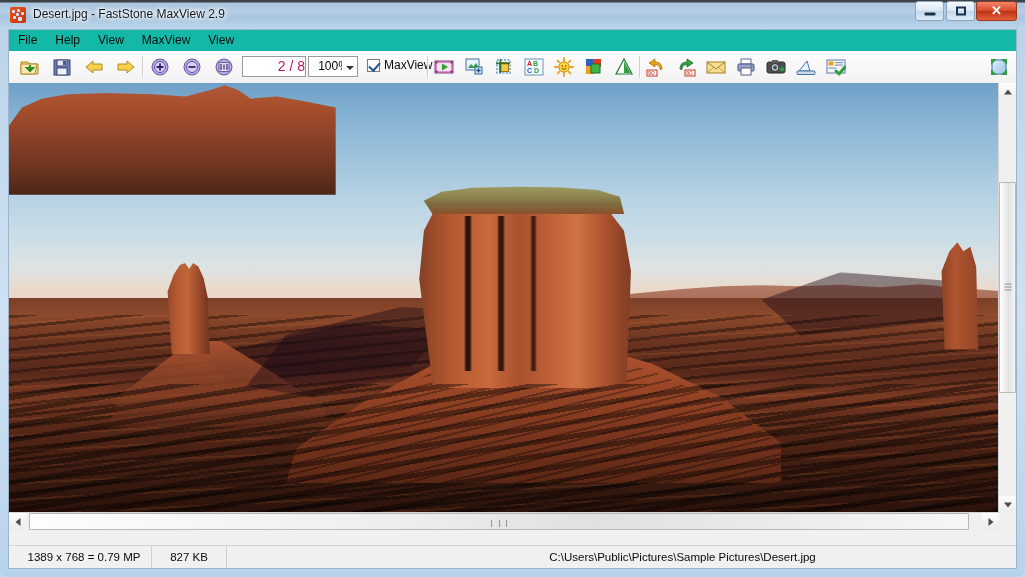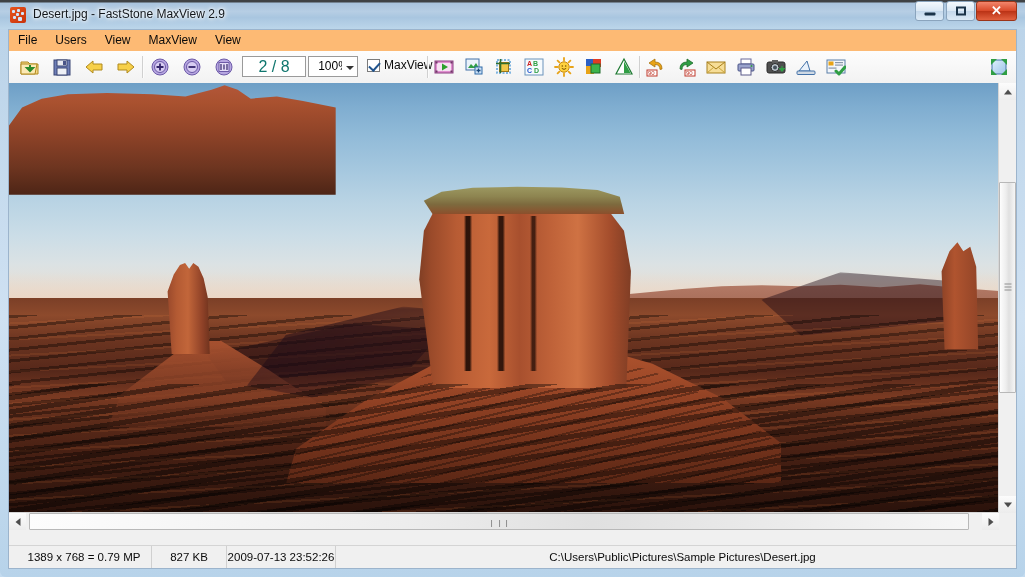--- a/index.html
+++ b/index.html
@@ -48,21 +48,21 @@
     background:linear-gradient(to bottom,#f2866c 0%,#d94a2a 48%,#bb3316 52%,#e2613f 100%);
     border:1px solid #9b3418;
   }
   .wbtn .g{position:absolute;left:50%;top:50%;transform:translate(-50%,-50%);}
   #btn-min .g{width:11px;height:3px;background:#1b3348;border-radius:1px;margin-top:3px;}
   #btn-max .g{width:10px;height:9px;border:2px solid #1b3348;box-sizing:border-box;}
   #btn-close .g{width:14px;height:12px;color:#fff;font-size:13px;font-weight:bold;
     line-height:12px;text-align:center;font-family:"Liberation Sans",sans-serif;}
   
   #menubar{
-    position:absolute;left:0;top:0;right:0;height:21px;background:#fdba74;
+    position:absolute;left:0;top:0;right:0;height:21px;background:#14b8a6;
     border-bottom:1px solid #a3a3a3;
     text-align:center;
   }
   .menu-item{
     position:relative;float:left;height:21px;line-height:21px;
     padding:0 9px;font-size:12px;color:#0a0a0a;cursor:default;
   }
   
   #toolbar{
     position:absolute;left:0;top:21px;right:0;height:32px;
@@ -70,21 +70,21 @@
     border-bottom:1px solid #c9c9c9;
   }
   .tb{
     position:absolute;top:3px;width:26px;height:26px;cursor:default;
   }
   .tb svg{position:absolute;left:3px;top:3px;}
   
   #page-field{
     position:absolute;left:233px;top:5px;width:64px;height:21px;
     background:#fff;border:1px solid #9a9a9a;box-sizing:border-box;
-    font-size:16px;line-height:19px;text-align:center;color:#0f766e;
+    font-size:14px;line-height:19px;text-align:right;color:#be185d;
   }
   #zoom-field{
     position:absolute;left:299px;top:5px;width:50px;height:21px;
     background:#fff;border:1px solid #9a9a9a;border-right:none;box-sizing:border-box;
     font-size:12px;line-height:19px;text-align:center;color:#000;
   }
   #zoom-arrow{
     position:absolute;left:333px;top:5px;width:16px;height:21px;
     background:#fff;border:1px solid #9a9a9a;border-left:none;box-sizing:border-box;
   }
@@ -298,21 +298,21 @@
     </div>
     <div class="wbtn" id="btn-close">
       <span class="g">✕</span>
     </div>
   </div>
 
   <div id="frame-inner">
 
     <div id="menubar">
       <div class="menu-item">File</div>
-      <div class="menu-item">Users</div>
+      <div class="menu-item">Help</div>
       <div class="menu-item">View</div>
       <div class="menu-item">MaxView</div>
       <div class="menu-item">View</div>
     </div>
 
     <div id="toolbar">
 
       <div class="tb" style="left:8px">
         <svg width="20" height="20" viewBox="0 0 20 20">
           <path d="M1 5h7l2 2h8v10H1z" fill="#f5d98a" stroke="#b08a1e" stroke-width="1"></path>
@@ -586,18 +586,17 @@
         <div class="sb-btn" style="right:0;top:0">
           <span class="arrow a-rt"></span>
         </div>
       </div>
       <div id="corner"></div>
     </div>
 
     <div id="statusbar">
       <div class="sb-cell" id="cell-dim">1389 x 768 = 0.79 MP</div>
       <div class="sb-cell" id="cell-size">827 KB</div>
-      <div class="sb-cell" id="cell-date">2009-07-13 23:52:26</div>
       <div class="sb-cell" id="cell-path">C:\Users\Public\Pictures\Sample Pictures\Desert.jpg</div>
     </div>
 
   </div>
 </div>
 
 </body></html>

